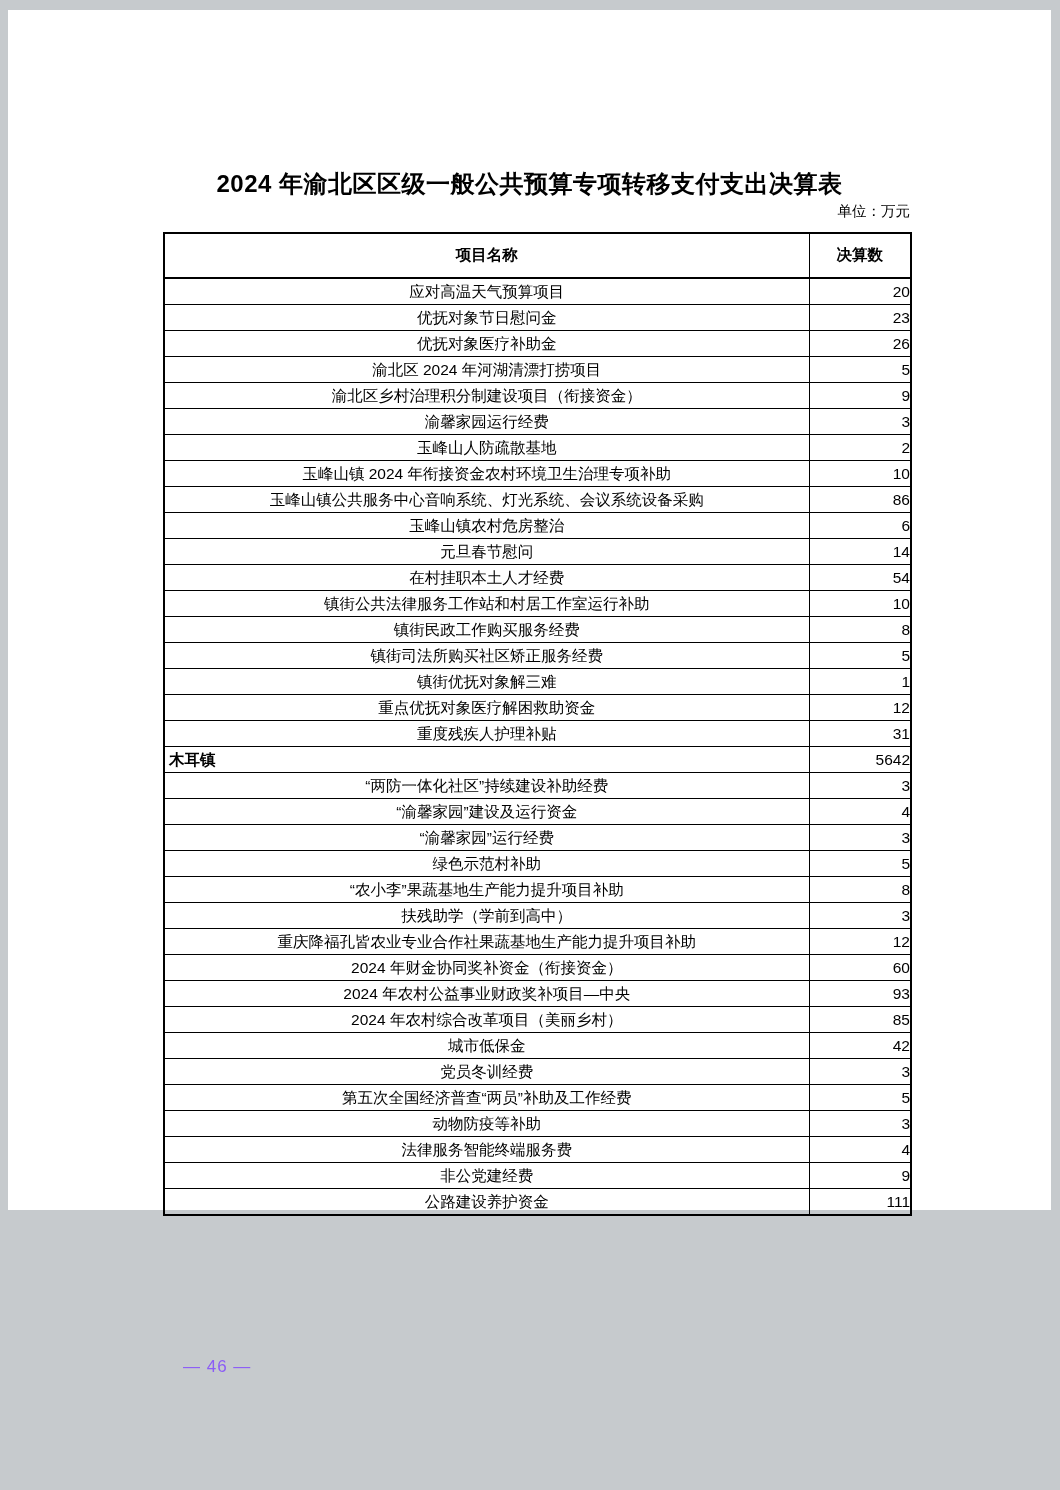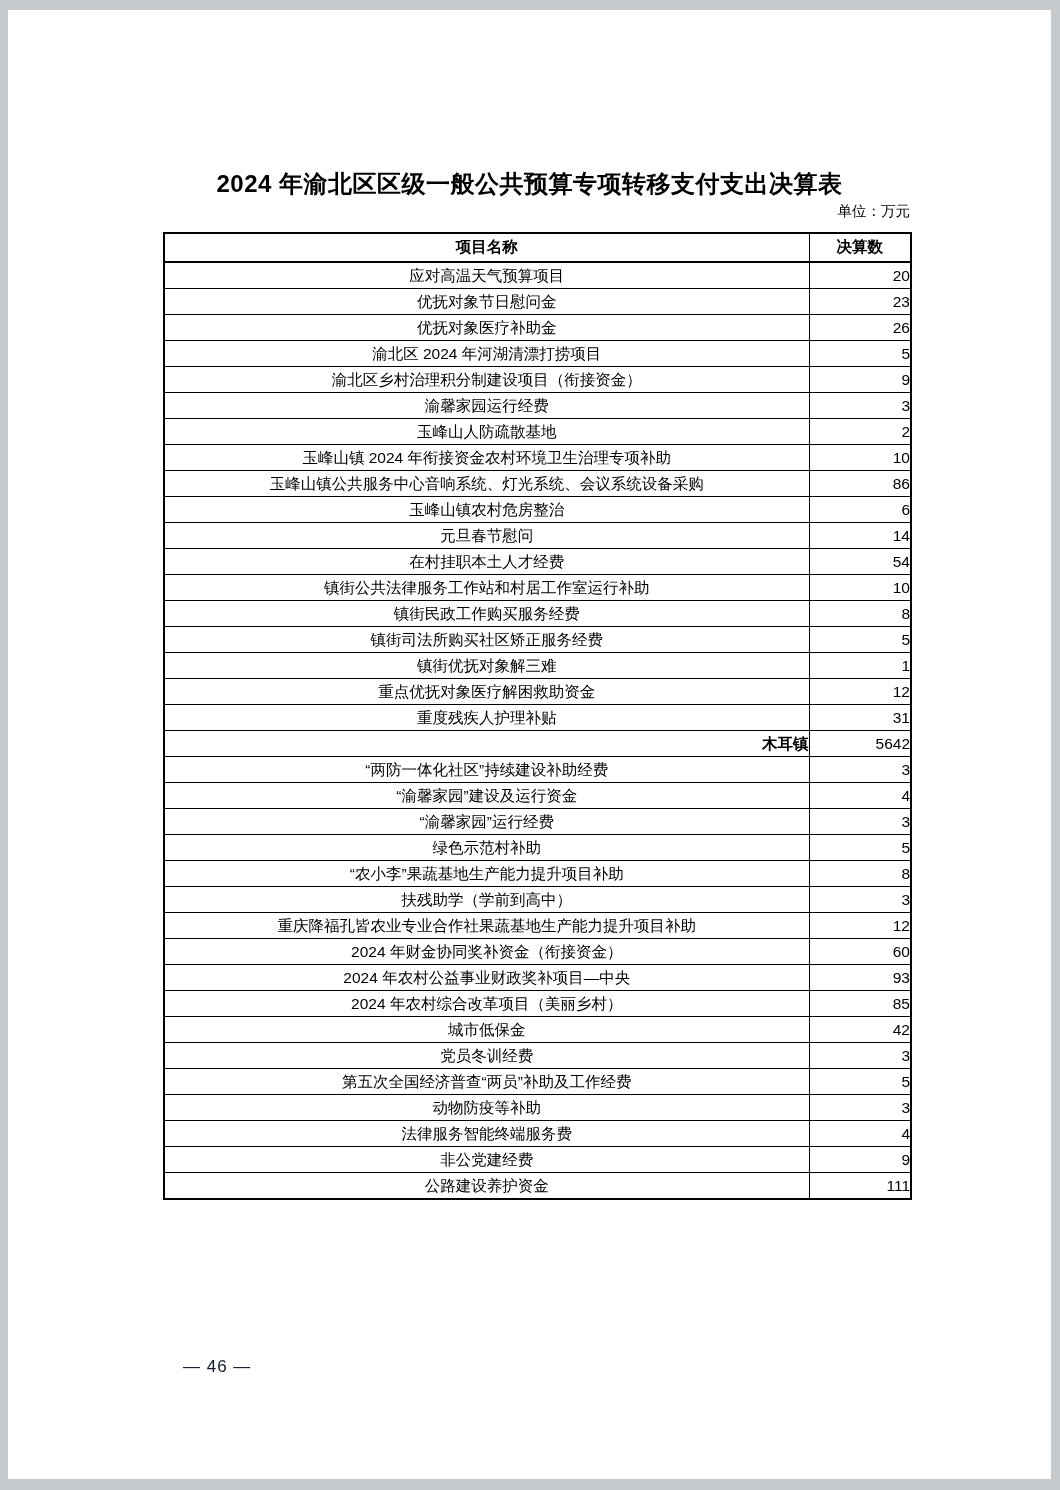--- a/index.html
+++ b/index.html
@@ -12,21 +12,21 @@
     position: relative;
     background: #c6cacd;
     font-family: "Liberation Sans", sans-serif;
     color: #000;
   }
   .page {
     position: absolute;
     left: 8px;
     top: 10px;
     width: 1043px;
-    height: 1469px;
+    height: 1200px;
     background: #ffffff;
   }
   .title {
     position: absolute;
     top: 158px;
     left: 0;
     width: 100%;
     margin: 0;
     text-align: center;
     font-size: 24px;
@@ -50,50 +50,50 @@
   }
   col.col-name  { width: 645px; }
   col.col-value { width: 102px; }
   table.budget-table th {
     height: 27px;
     font-size: 15.5px;
     font-weight: bold;
     text-align: center;
     border: 1px solid #000;
     border-bottom: 2px solid #000;
-    padding: 0;
+    padding: 8px;
   }
   table.budget-table td {
     height: 25px;
     line-height: 25px;
     font-size: 15.5px;
     border: 1px solid #000;
     padding: 0;
     overflow: hidden;
     white-space: nowrap;
   }
   td.name {
     text-align: center;
     padding-left: 11px;
   }
   td.value {
     text-align: right;
     padding-right: 8px;
   }
   tr.section td.name {
-    text-align: right;
+    text-align: left;
     font-weight: bold;
-    padding-left: 11px;
+    padding-left: 4px;
   }
   .page-number {
     position: absolute;
     left: 175px;
     top: 1347px;
     font-size: 17px;
-    color: #0f172a;
+    color: #8b5cf6;
     letter-spacing: 1px;
   }
 </style>
 </head>
 <body>
 
 <div class="page">
 
   <h1 class="title">2024 年渝北区区级一般公共预算专项转移支付支出决算表</h1>
 

